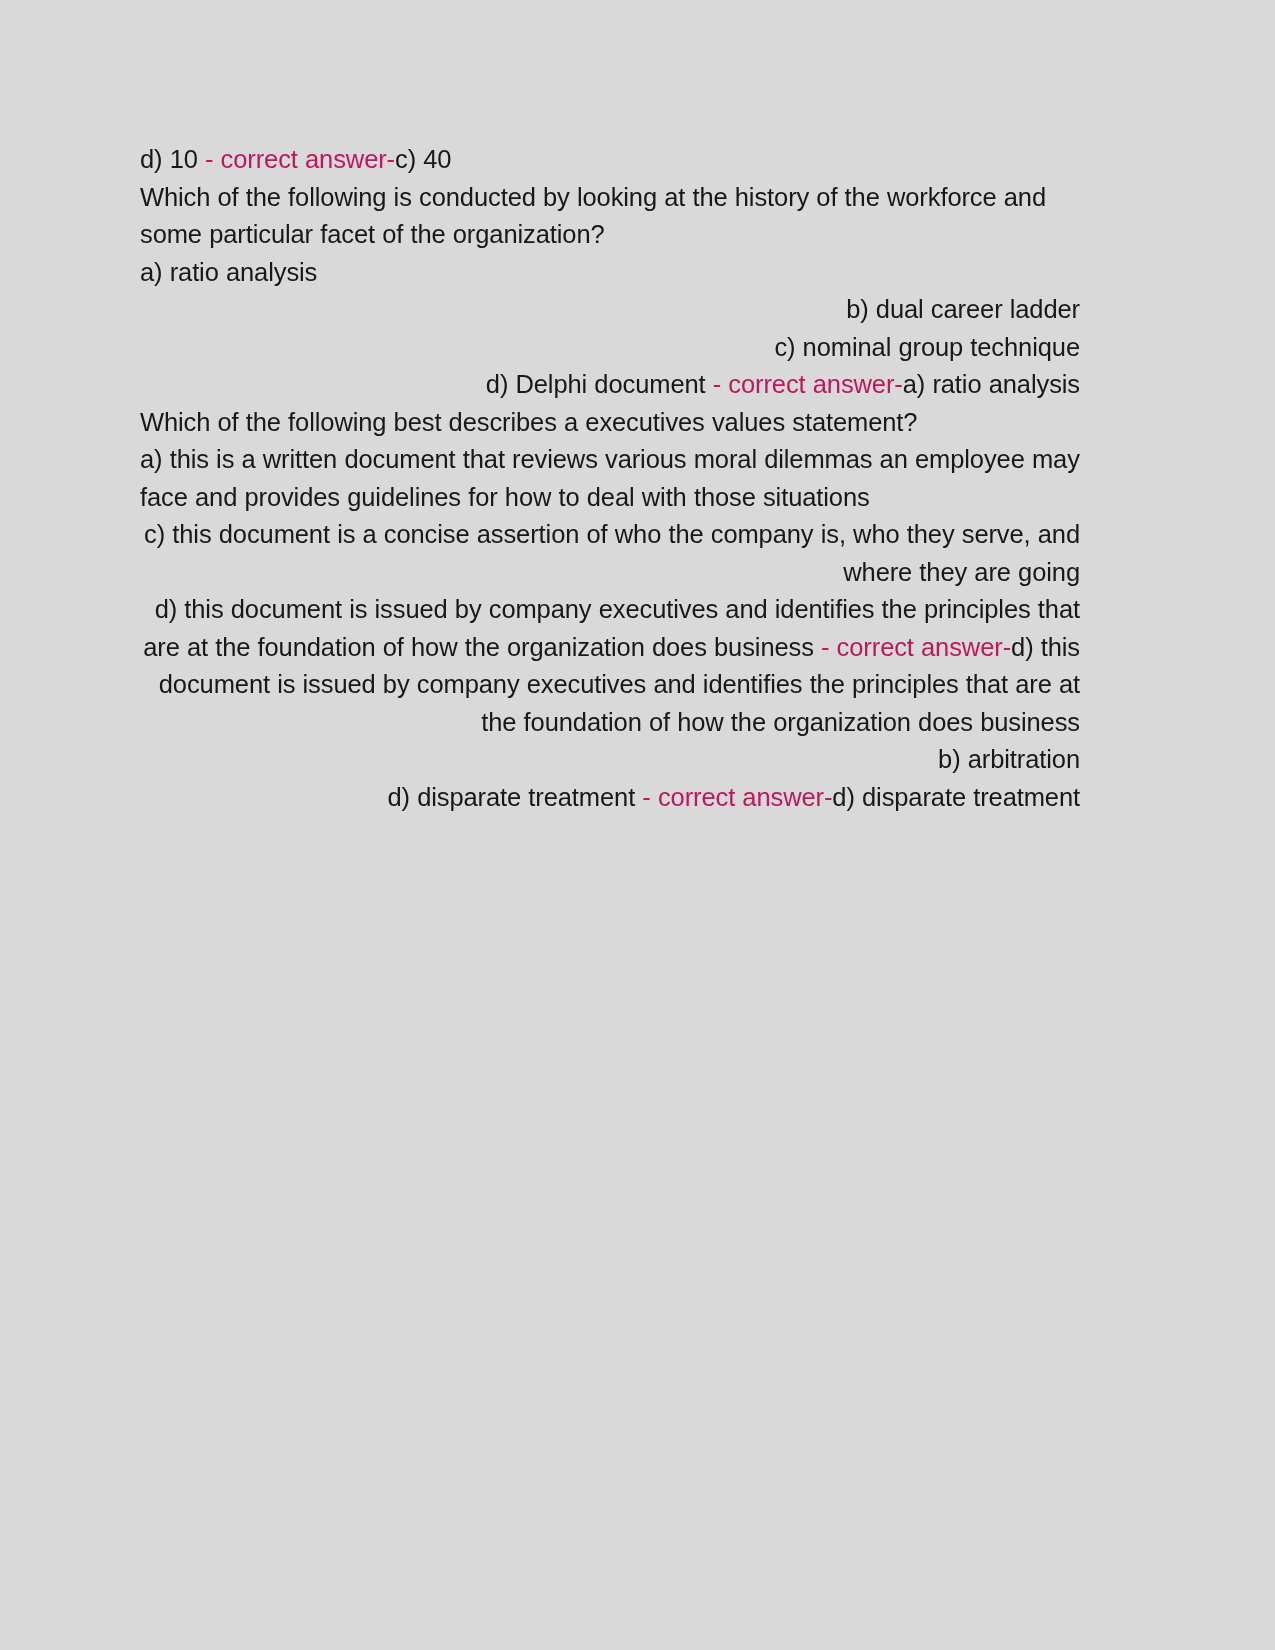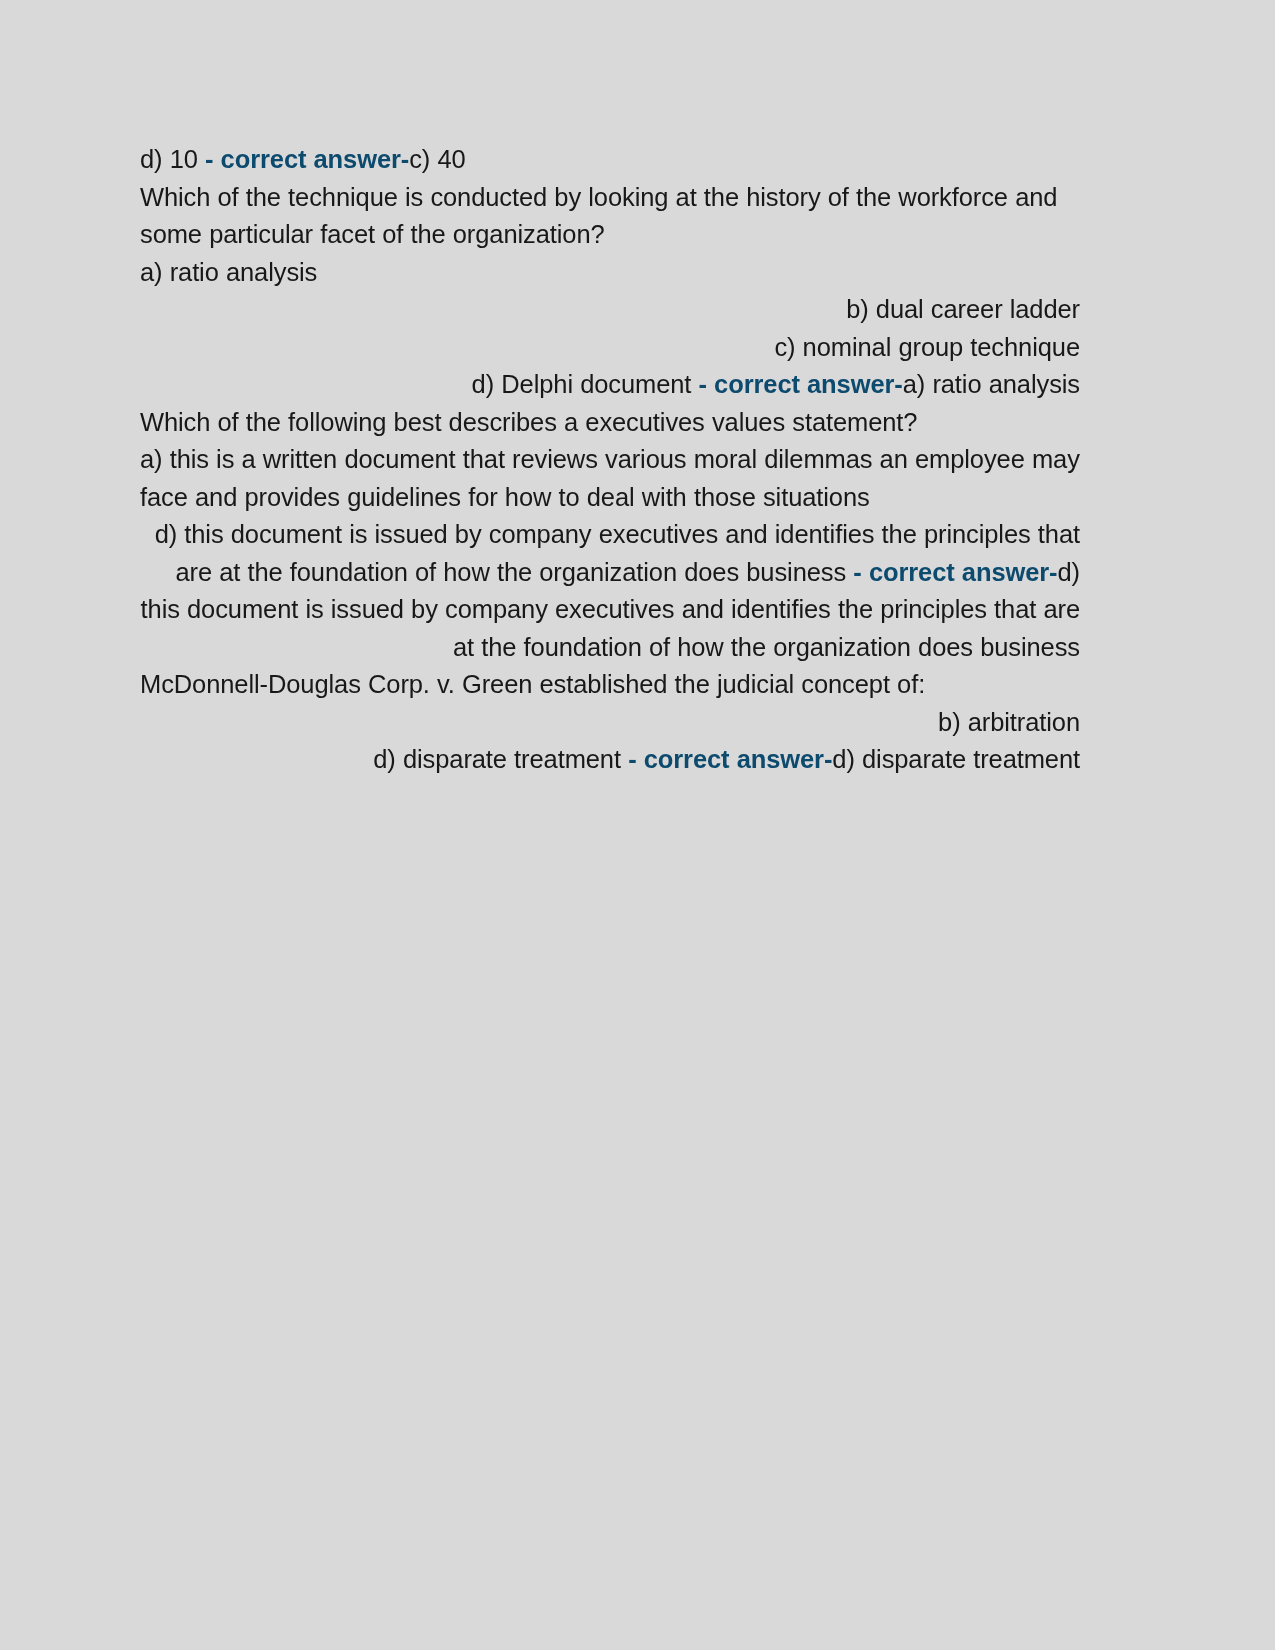--- a/index.html
+++ b/index.html
@@ -37,40 +37,40 @@
     word-spacing: 0.2px;
     font-weight: 400;
   }
   
   .gap-answer  { margin-top: 15px; text-align: right; }   
   .gap-block   { margin-top: 15px; }   
   .gap-section { margin-top: 74px; }   
   .gap-section-lg { margin-top: 76px; }
 
   .correct {
-    color: #0c4a6e;
-    font-weight: 700;
+    color: #be185d;
+    font-weight: 400;
   }
 </style>
 </head>
 <body>
 
 <div class="page">
   <div class="content">
 
     <p class="line"><span>d) 10 </span><span class="correct">- correct answer-</span><span>c) 40</span></p>
 
-    <p class="line gap-section">Which of the technique is conducted by looking at the history of the workforce and some particular facet of the organization?</p>
+    <p class="line gap-section">Which of the following is conducted by looking at the history of the workforce and some particular facet of the organization?</p>
     <p class="line gap-block">a) ratio analysis</p>
     <p class="line gap-answer">b) dual career ladder</p>
     <p class="line gap-answer">c) nominal group technique</p>
     <p class="line gap-answer"><span>d) Delphi document </span><span class="correct">- correct answer-</span><span>a) ratio analysis</span></p>
 
     <p class="line gap-section">Which of the following best describes a executives values statement?</p>
     <p class="line gap-block">a) this is a written document that reviews various moral dilemmas an employee may face and provides guidelines for how to deal with those situations</p>
+    <p class="line gap-answer">c) this document is a concise assertion of who the company is, who they serve, and where they are going</p>
     <p class="line gap-answer"><span>d) this document is issued by company executives and identifies the principles that are at the foundation of how the organization does business </span><span class="correct">- correct answer-</span><span>d) this document is issued by company executives and identifies the principles that are at the foundation of how the organization does business</span></p>
 
-    <p class="line gap-section-lg">McDonnell-Douglas Corp. v. Green established the judicial concept of:</p>
     <p class="line gap-answer">b) arbitration</p>
     <p class="line gap-answer"><span>d) disparate treatment </span><span class="correct">- correct answer-</span><span>d) disparate treatment</span></p>
 
   </div>
 </div>
 
 </body></html>

